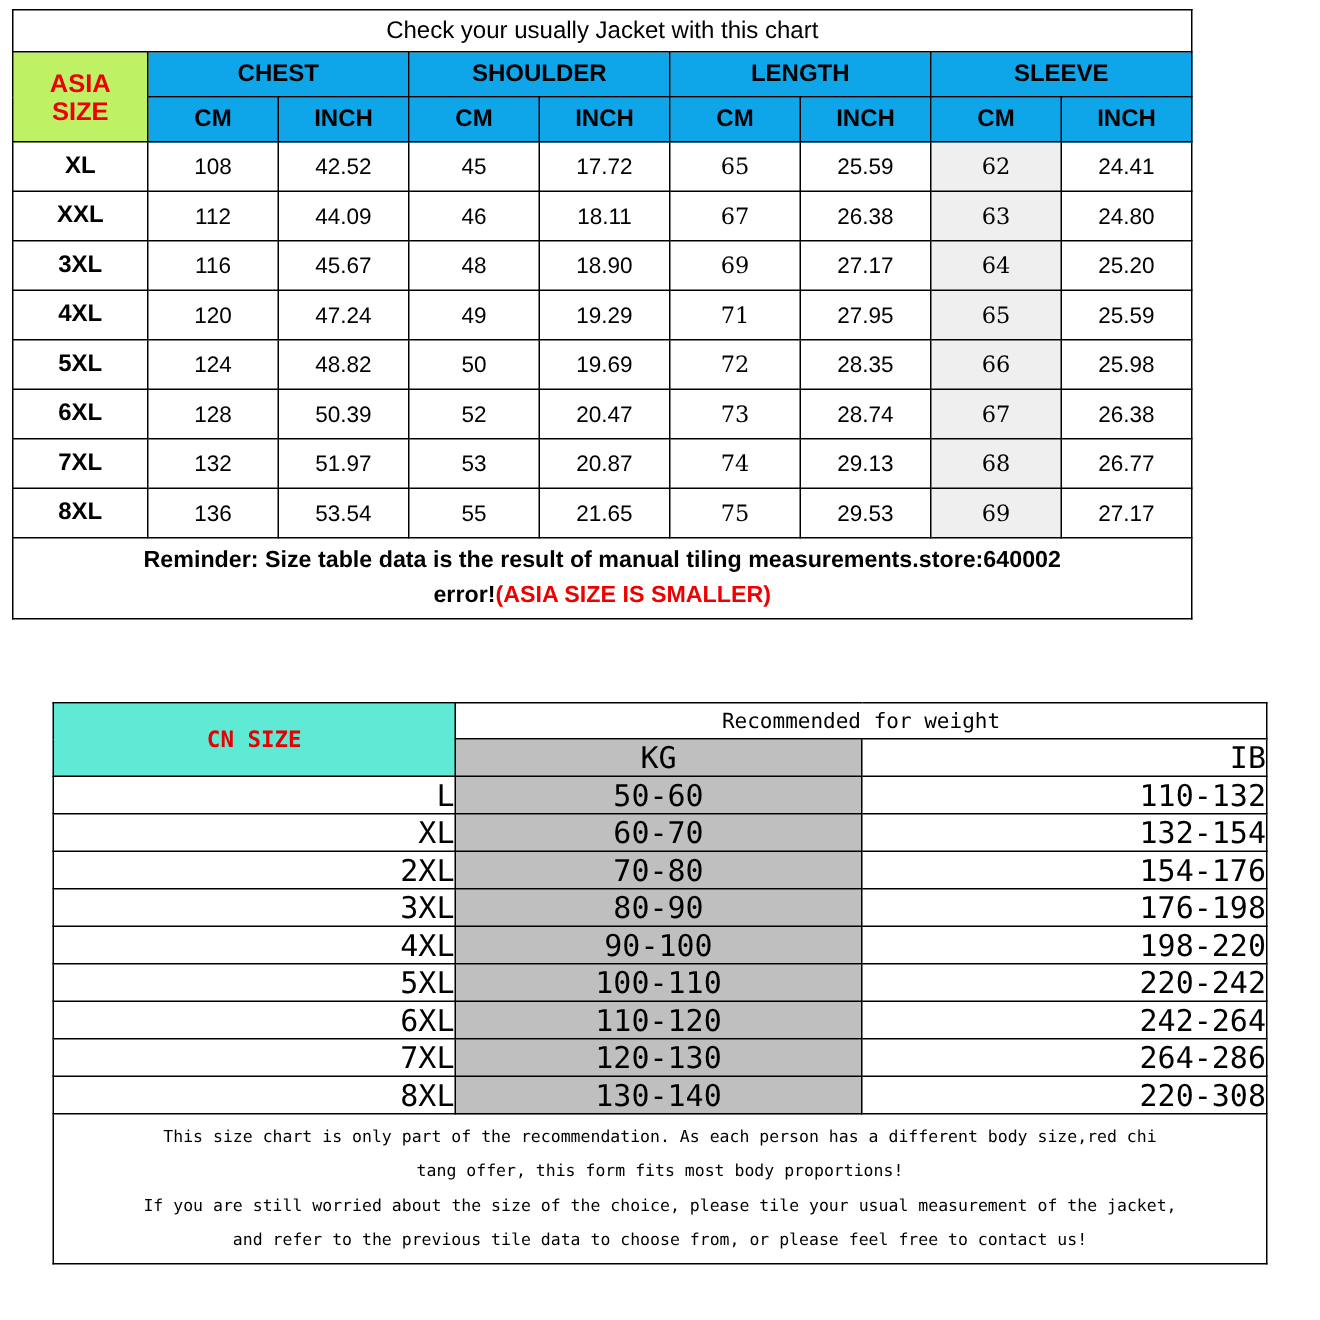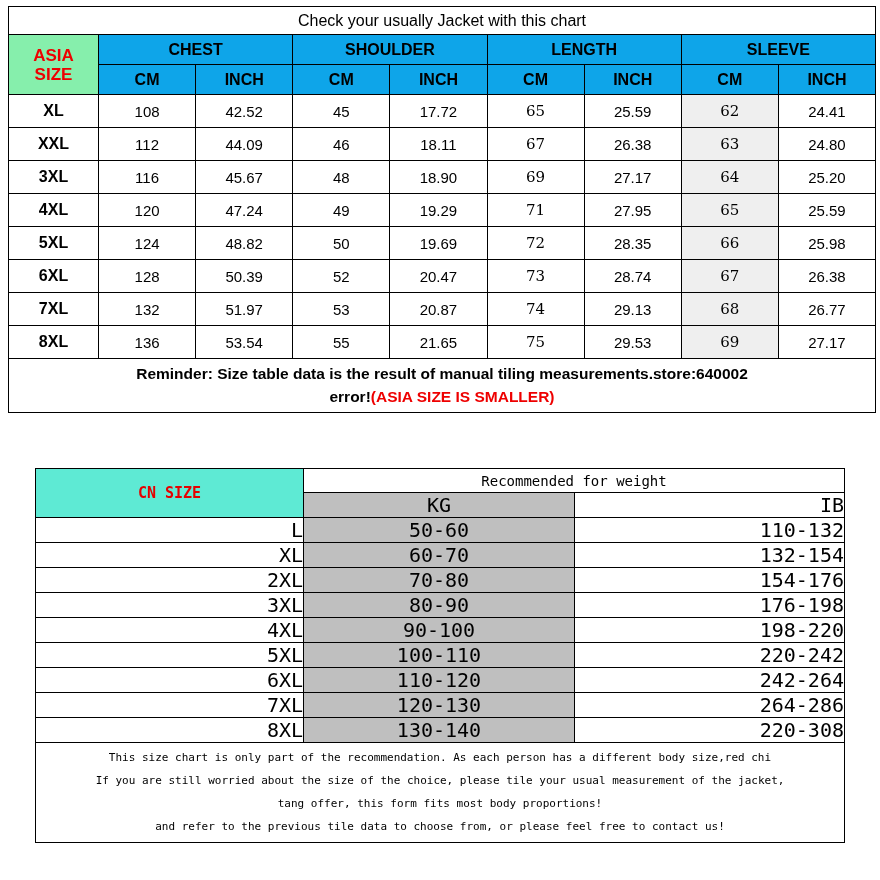--- a/index.html
+++ b/index.html
@@ -6,40 +6,40 @@
   html, body { margin: 0; padding: 0; }
   body {
     width: 880px; height: 880px;
     background: #ffffff;
     color: #000;
     font-family: "Liberation Sans", sans-serif;
     position: relative;
   }
 
   
-  .top-wrap { position: absolute; left: 8px; top: 6px; width: 868px; }
+  .top-wrap { position: absolute; left: 8px; top: 6px; width: 787px; }
 
   .title-bar {
     border: 1px solid #000;
     border-bottom: none;
     height: 28px;
     display: flex; align-items: center; justify-content: center;
     font-size: 16px;
   }
 
   table { border-collapse: collapse; width: 100%; table-layout: fixed; }
 
   .size-table th, .size-table td {
     border: 1px solid #000;
     text-align: center;
     padding: 0;
   }
   .size-table thead tr { height: 30px; }
   .size-table thead th { background: #0ea5e9; font-size: 16px; font-weight: bold; }
-  .size-table th.corner { background: #86efac; color: #ee0000; font-size: 17px; line-height: 19px; }
+  .size-table th.corner { background: #bef264; color: #ee0000; font-size: 17px; line-height: 19px; }
   .size-table th.corner span { display: inline-block; width: 48px; }
   .size-table tbody tr { height: 33px; }
   .size-table tbody th { background: #ffffff; font-weight: bold; font-size: 16px; }
   .size-table tbody td { font-size: 15px; }
   .size-table tbody td.c4, .size-table tbody td.c6 { font-family: "DejaVu Serif", serif; font-size: 15px; }
   .size-table tbody td.c6 { background: #efefef; }
 
   .reminder {
     border: 1px solid #000;
     border-top: none;
@@ -275,17 +275,17 @@
         <tr>
           <td class="size-col">8XL</td>
           <td class="kg-col">130-140</td>
           <td class="ib-col">220-308</td>
         </tr>
       </tbody>
   </table>
 
   <div class="footer-box">
     <div>This size chart is only part of the recommendation. As each person has a different body size,red chi</div>
+    <div>tang offer, this form fits most body proportions!</div>
     <div>If you are still worried about the size of the choice, please tile your usual measurement of the jacket,</div>
-    <div>tang offer, this form fits most body proportions!</div>
     <div>and refer to the previous tile data to choose from, or please feel free to contact us!</div>
   </div>
 </div>
 
 </body></html>

